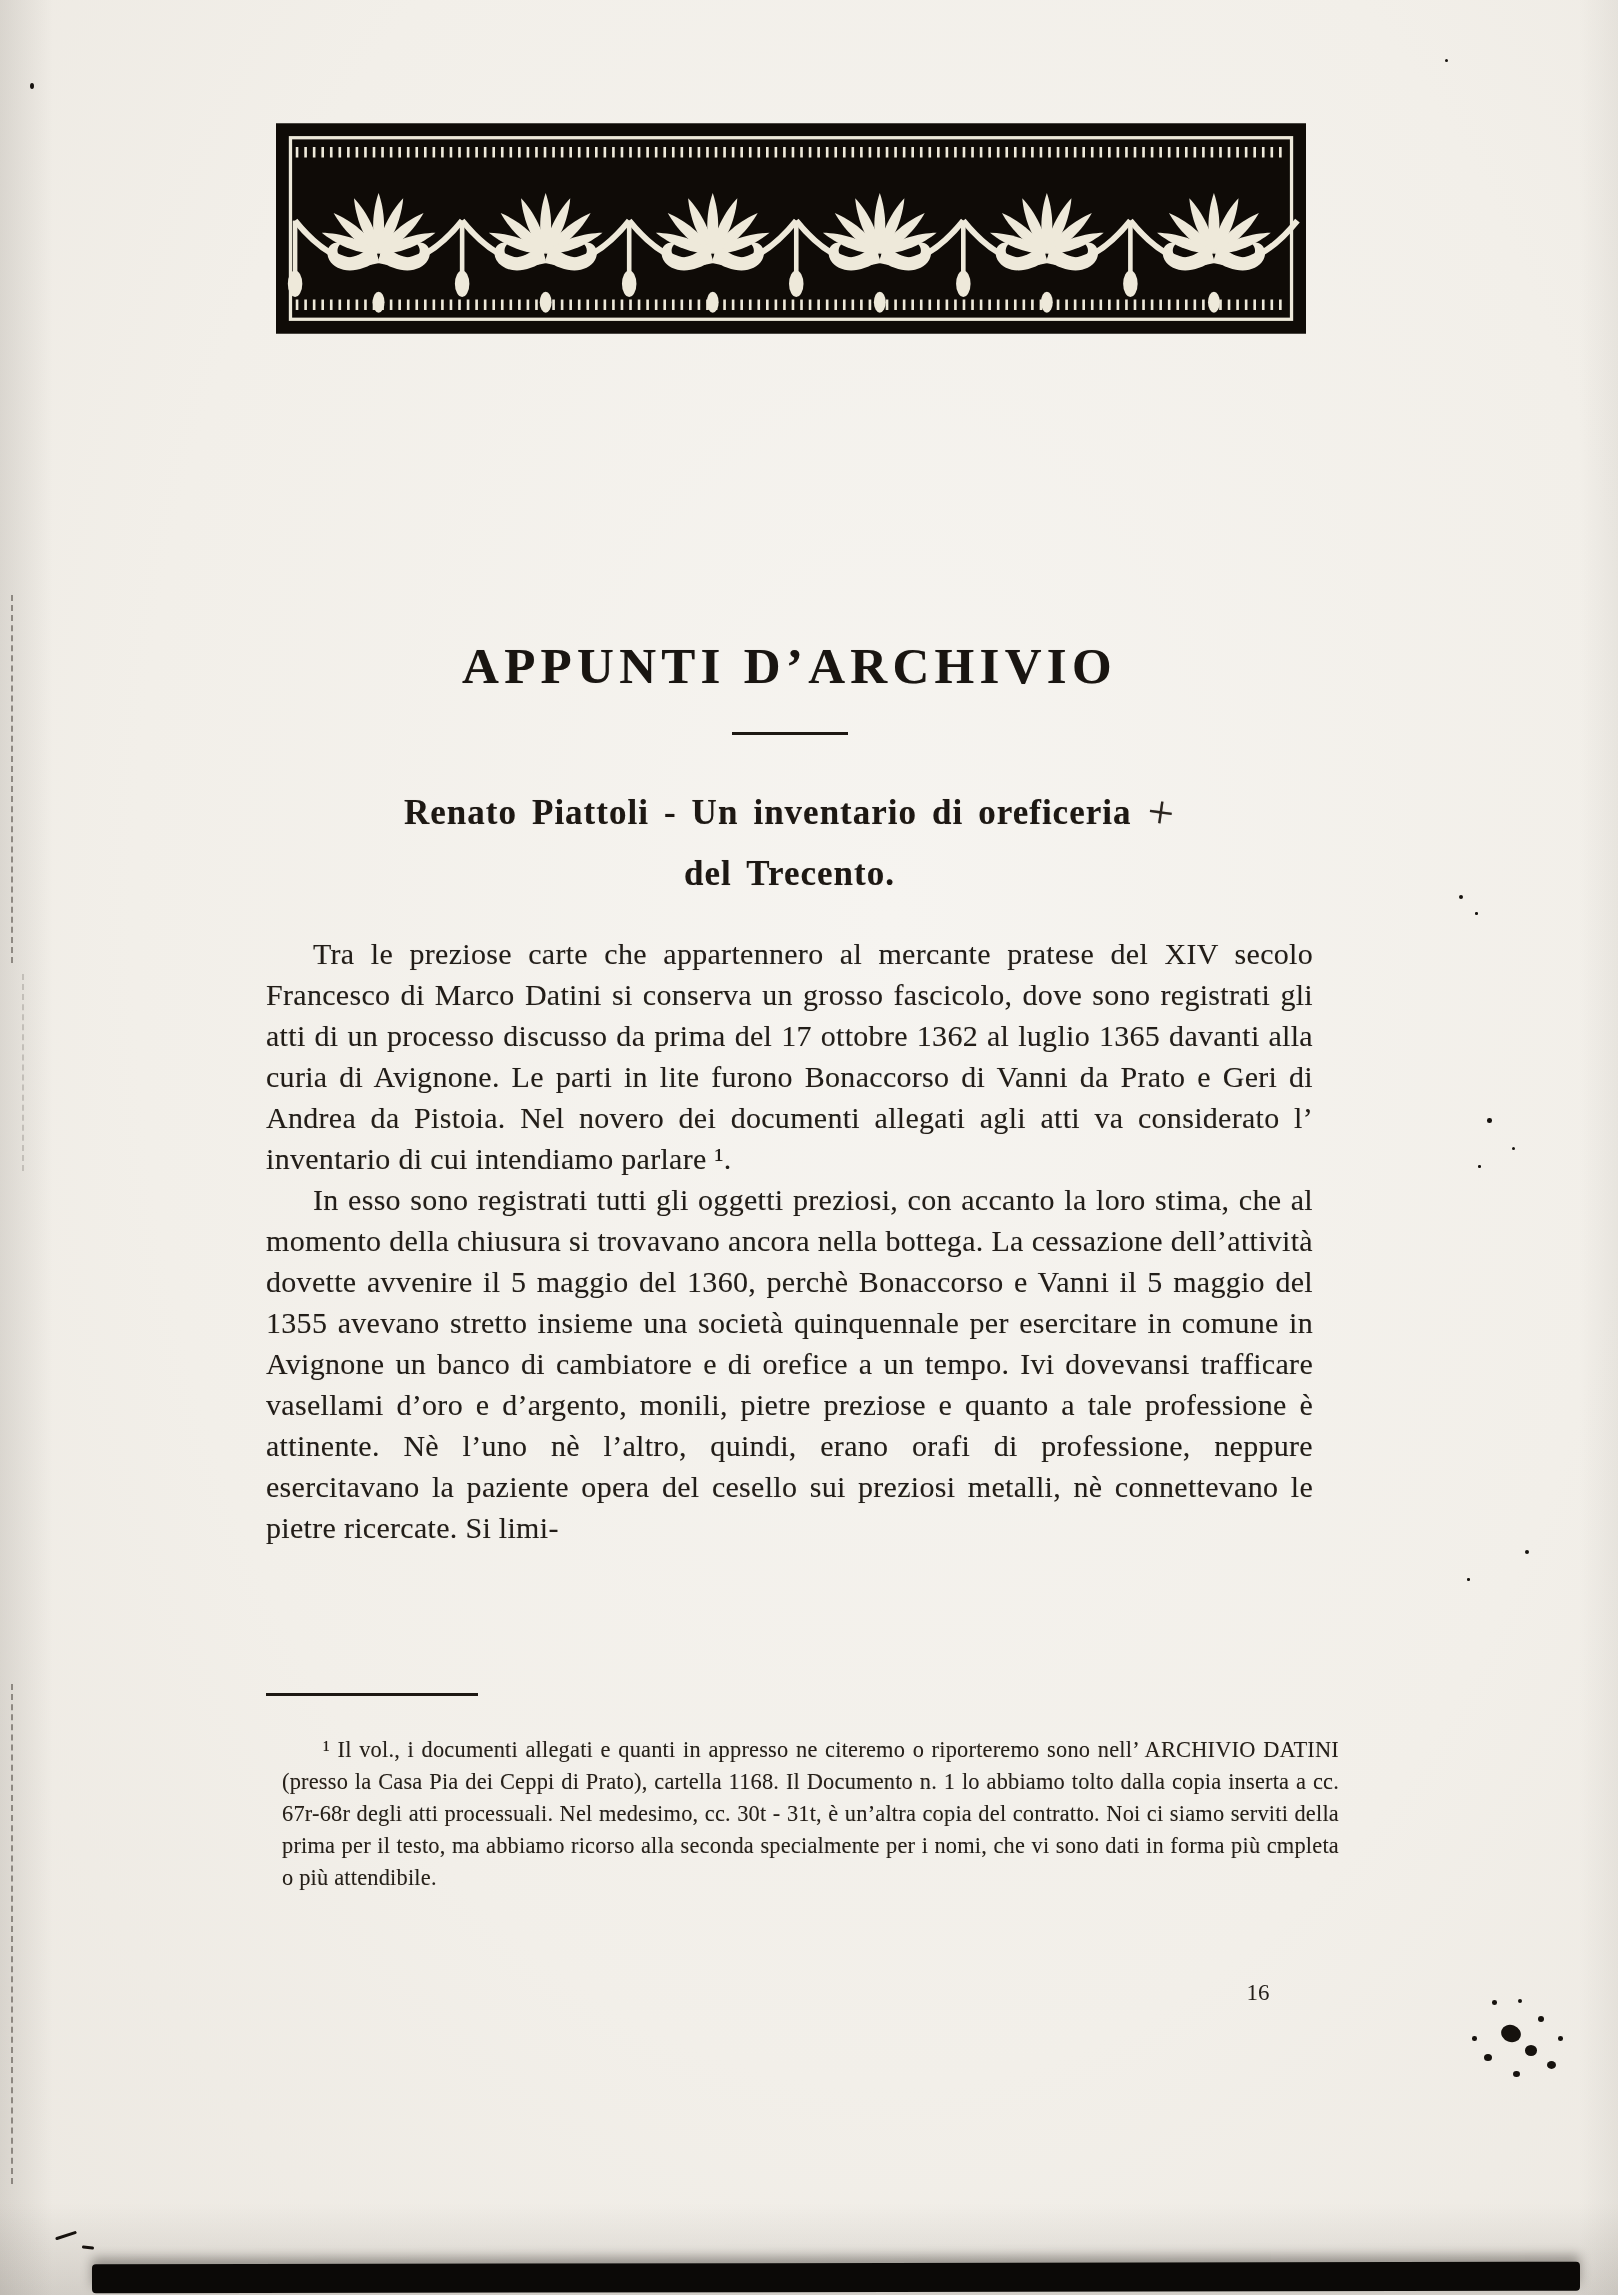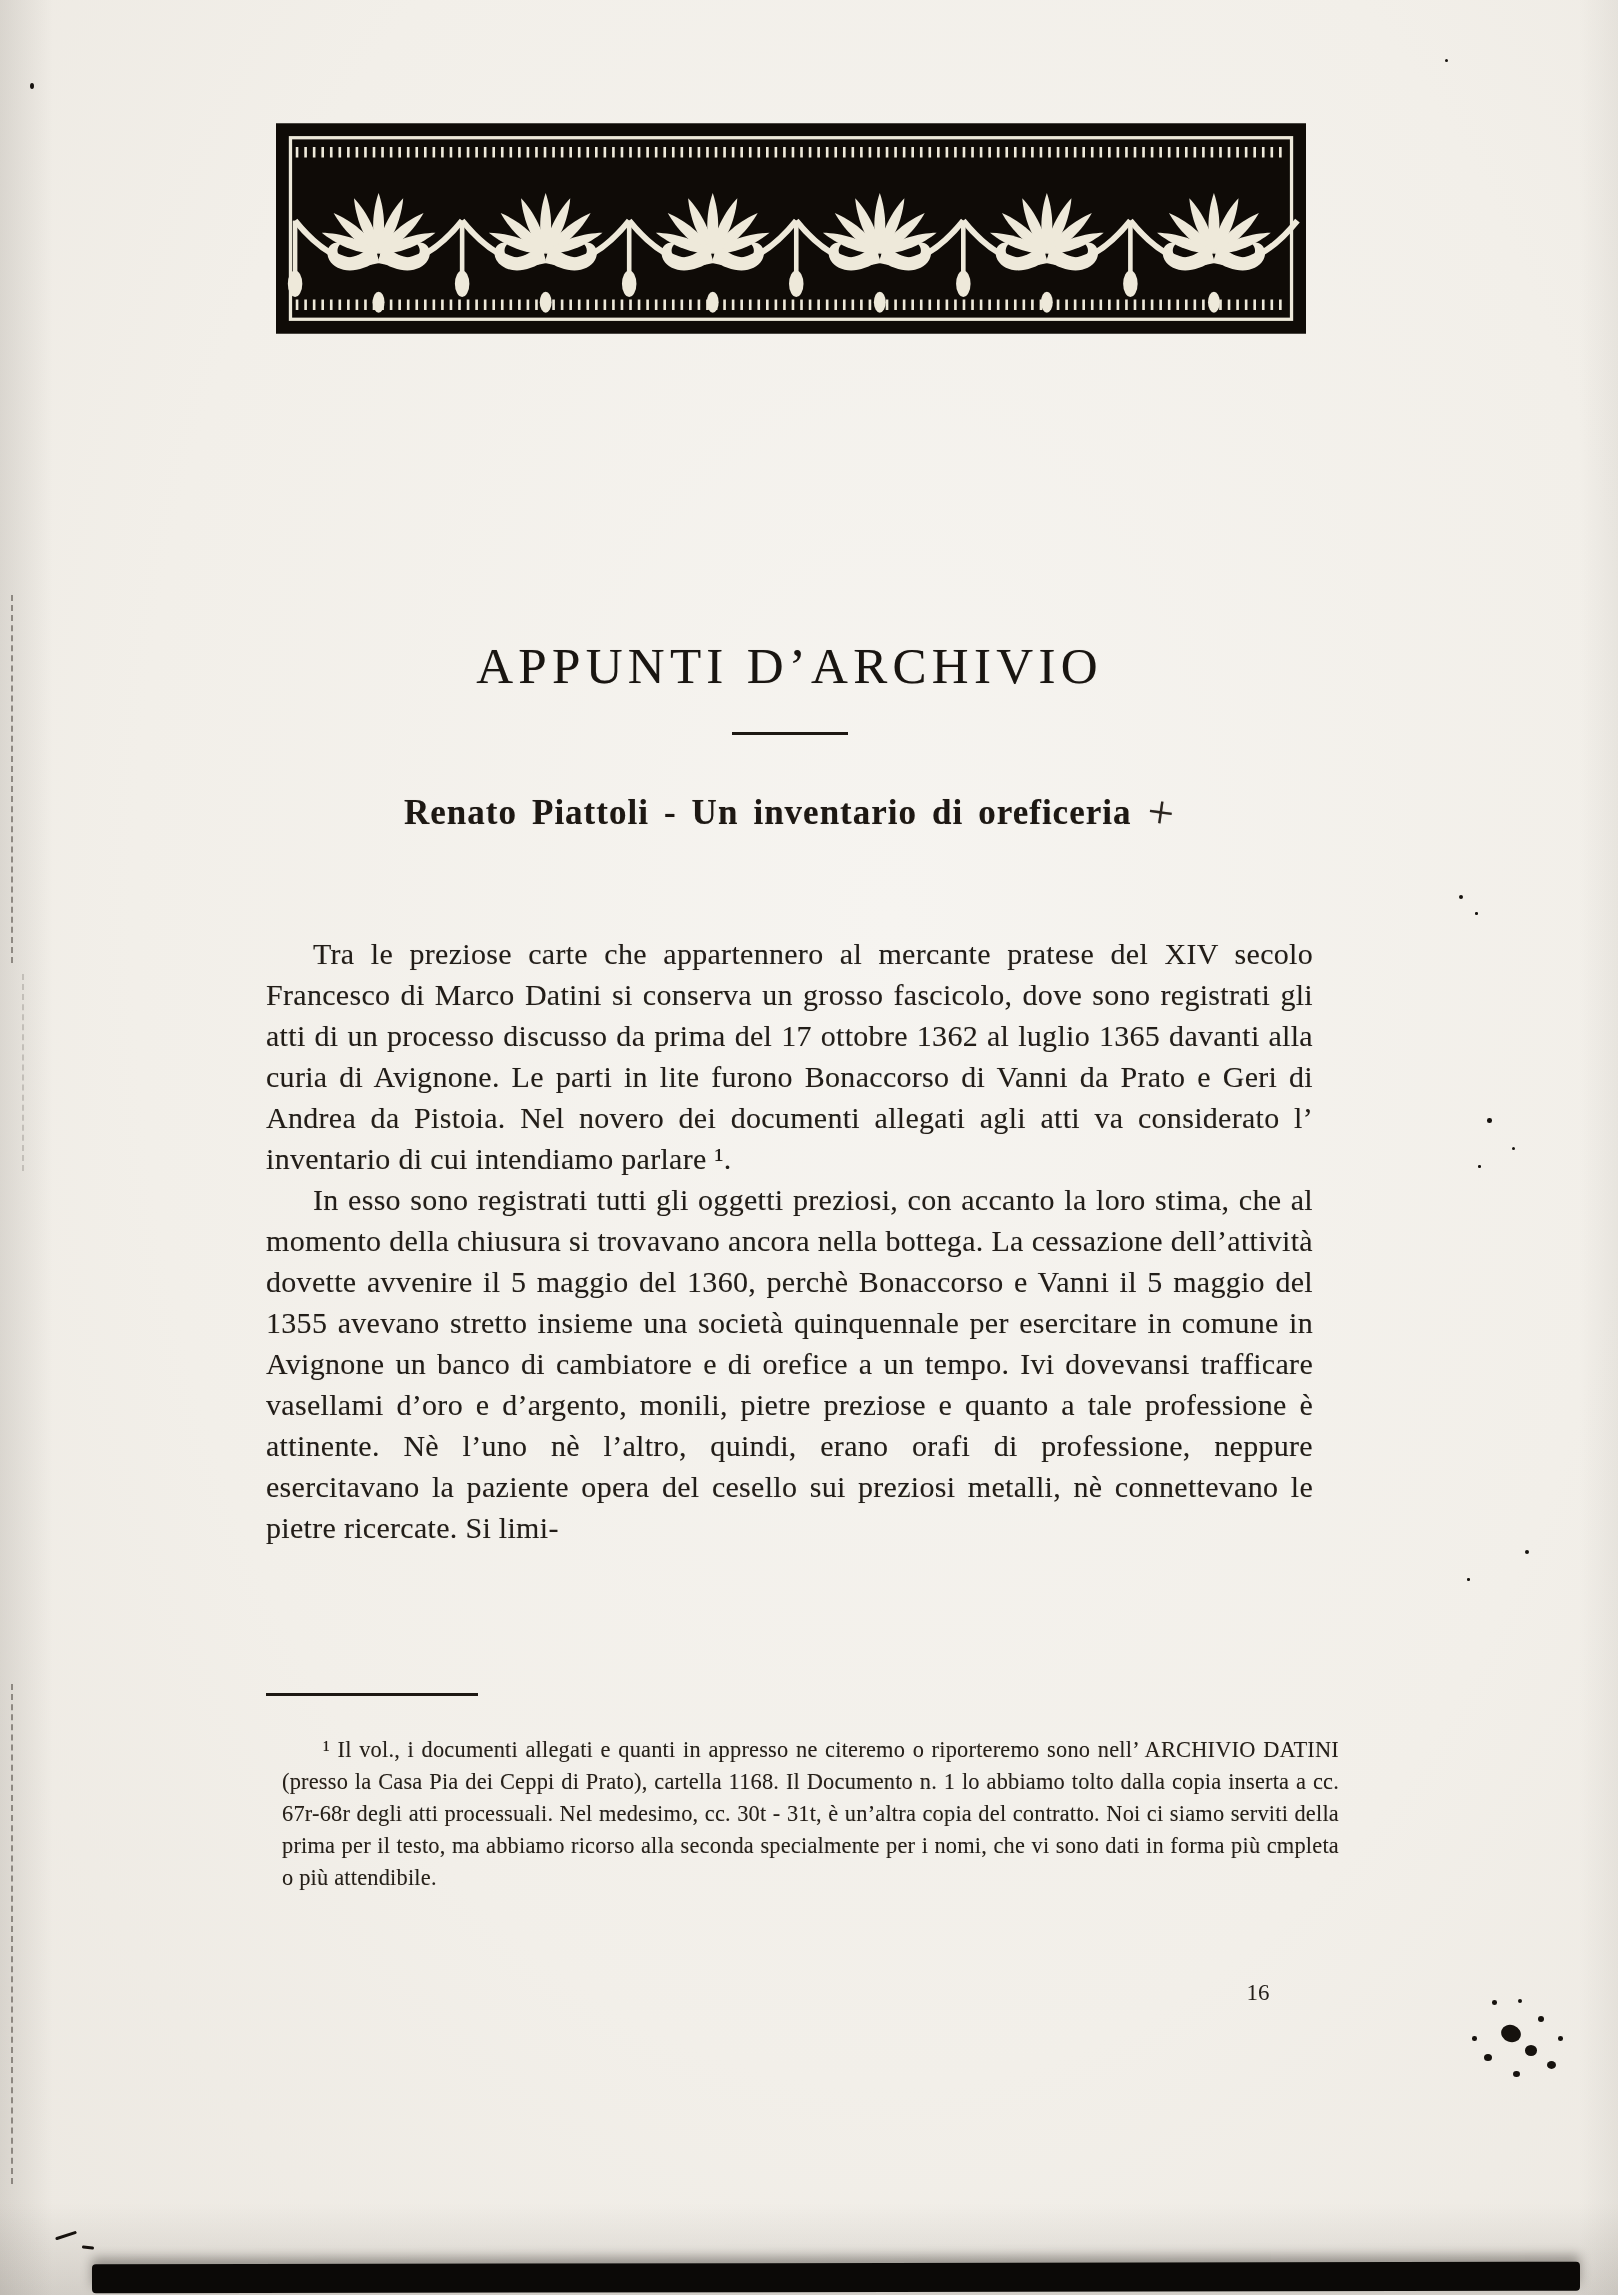--- a/index.html
+++ b/index.html
@@ -20,21 +20,21 @@
       linear-gradient(0deg, rgba(50,42,36,.14), rgba(50,42,36,0) 92px);
   }
 
   .ornament {
     position:absolute; left:276px; top:123px; width:1030px; height:211px;
     filter:contrast(1.05);
   }
 
   .title {
     position:absolute; left:266px; top:637px; width:1047px;
-    text-align:center; font-size:51px; font-weight:400;
+    text-align:center; font-size:51px; font-weight:700;
     letter-spacing:5.3px; color:#191511; margin:0;
     text-shadow:0 0 0.7px rgba(25,21,17,.4);
   }
   .title-rule {
     position:absolute; left:732px; top:732px; width:116px; height:2.6px;
     background:#1d1813;
   }
 
   .headingblock {
     position:absolute; left:266px; top:778px; width:1047px;
@@ -122,20 +122,21 @@
       <use href="#cell" transform="translate(1045,30)"></use>
       <use href="#cell" transform="translate(1299,30)"></use>
     </g>
   </svg>
 
   <h1 class="title">APPUNTI D’ARCHIVIO</h1>
   <div class="title-rule"></div>
 
   <div class="headingblock">
     <div><span>Renato Piattoli - Un inventario di oreficeria</span><span class="heading-mark">+</span></div>
+    <div>del Trecento.</div>
   </div>
 
   <div class="bodytext">
     <p>Tra le preziose carte che appartennero al mercante pratese del XIV secolo Francesco di Marco Datini si conserva un grosso fascicolo, dove sono registrati gli atti di un processo discusso da prima del 17 ottobre 1362 al luglio 1365 davanti alla curia di Avignone. Le parti in lite furono Bonaccorso di Vanni da Prato e Geri di Andrea da Pistoia. Nel novero dei documenti allegati agli atti va considerato l’ inventario di cui intendiamo parlare ¹.</p>
     <p>In esso sono registrati tutti gli oggetti preziosi, con accanto la loro stima, che al momento della chiusura si trovavano ancora nella bottega. La cessazione dell’attività dovette avvenire il 5 maggio del 1360, perchè Bonaccorso e Vanni il 5 maggio del 1355 avevano stretto insieme una società quinquennale per esercitare in comune in Avignone un banco di cambiatore e di orefice a un tempo. Ivi dovevansi trafficare vasellami d’oro e d’argento, monili, pietre preziose e quanto a tale professione è attinente. Nè l’uno nè l’altro, quindi, erano orafi di professione, neppure esercitavano la paziente opera del cesello sui preziosi metalli, nè connettevano le pietre ricercate. Si limi-</p>
   </div>
 
   <div class="footnote-rule"></div>
   <p class="footnote">¹ Il vol., i documenti allegati e quanti in appresso ne citeremo o riporteremo sono nell’ ARCHIVIO DATINI (presso la Casa Pia dei Ceppi di Prato), cartella 1168. Il Documento n. 1 lo abbiamo tolto dalla copia inserta a cc. 67r-68r degli atti processuali. Nel medesimo, cc. 30t - 31t, è un’altra copia del contratto. Noi ci siamo serviti della prima per il testo, ma abbiamo ricorso alla seconda specialmente per i nomi, che vi sono dati in forma più cmpleta o più attendibile.</p>
 

